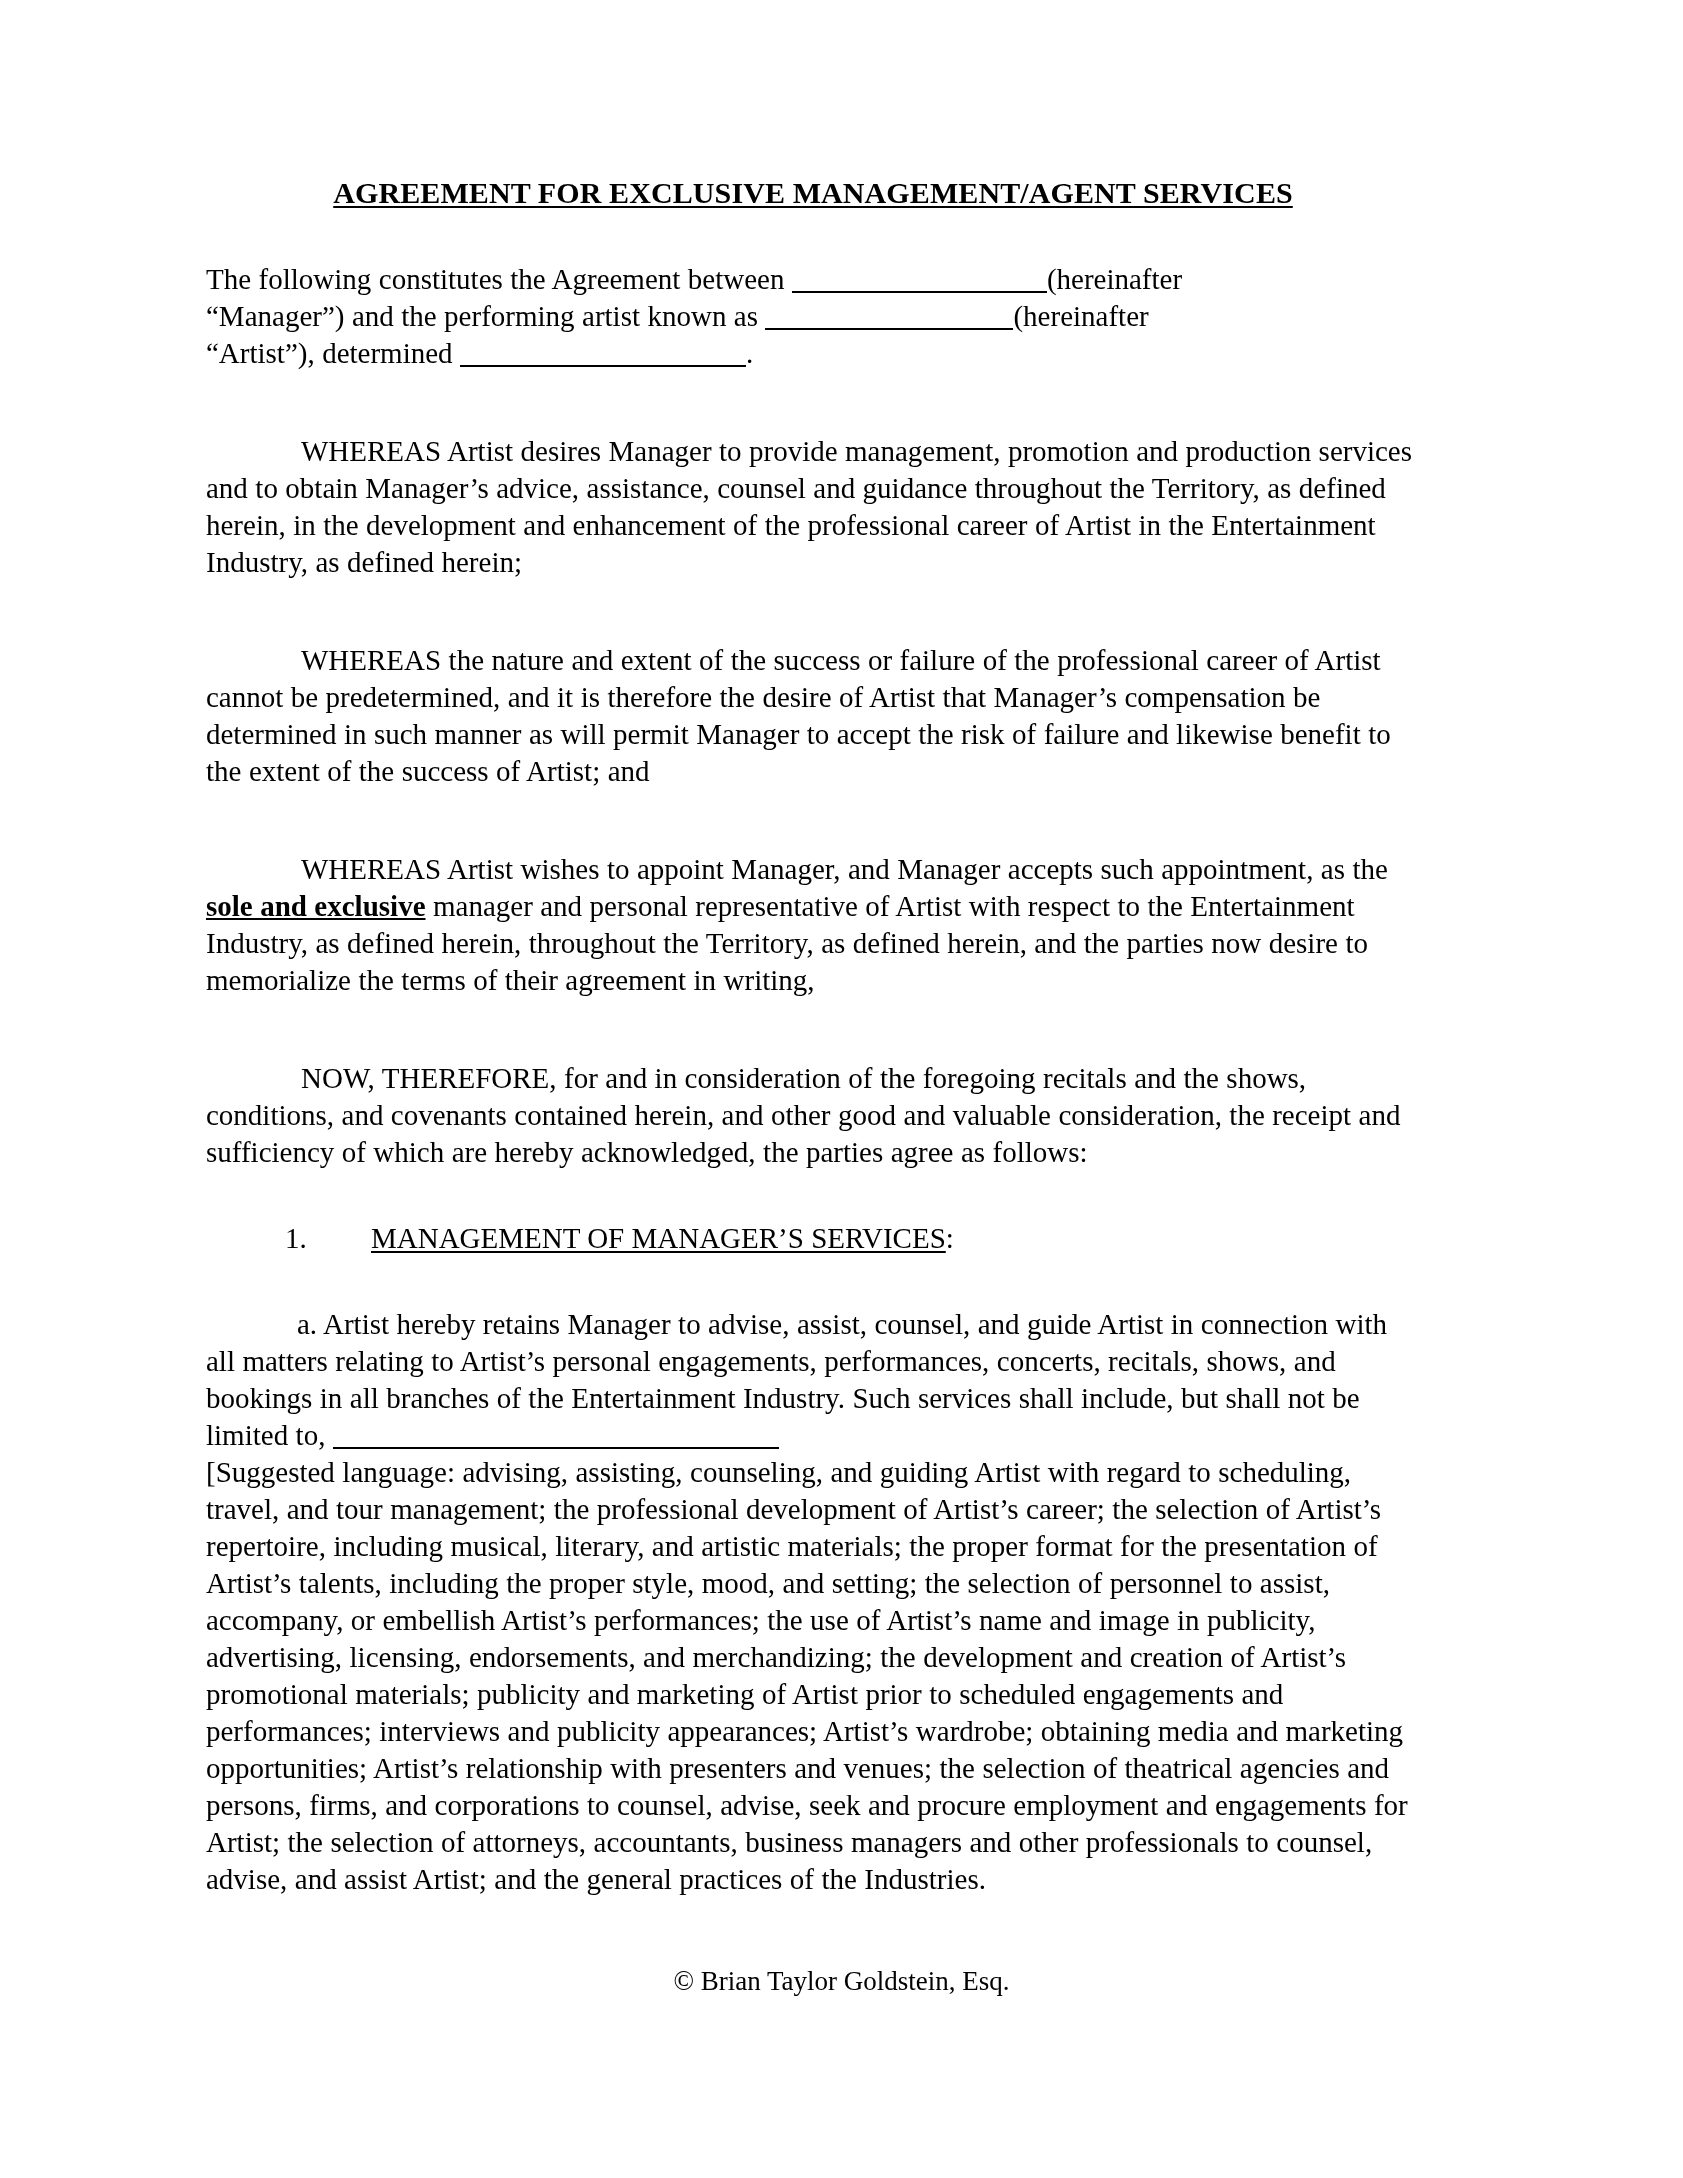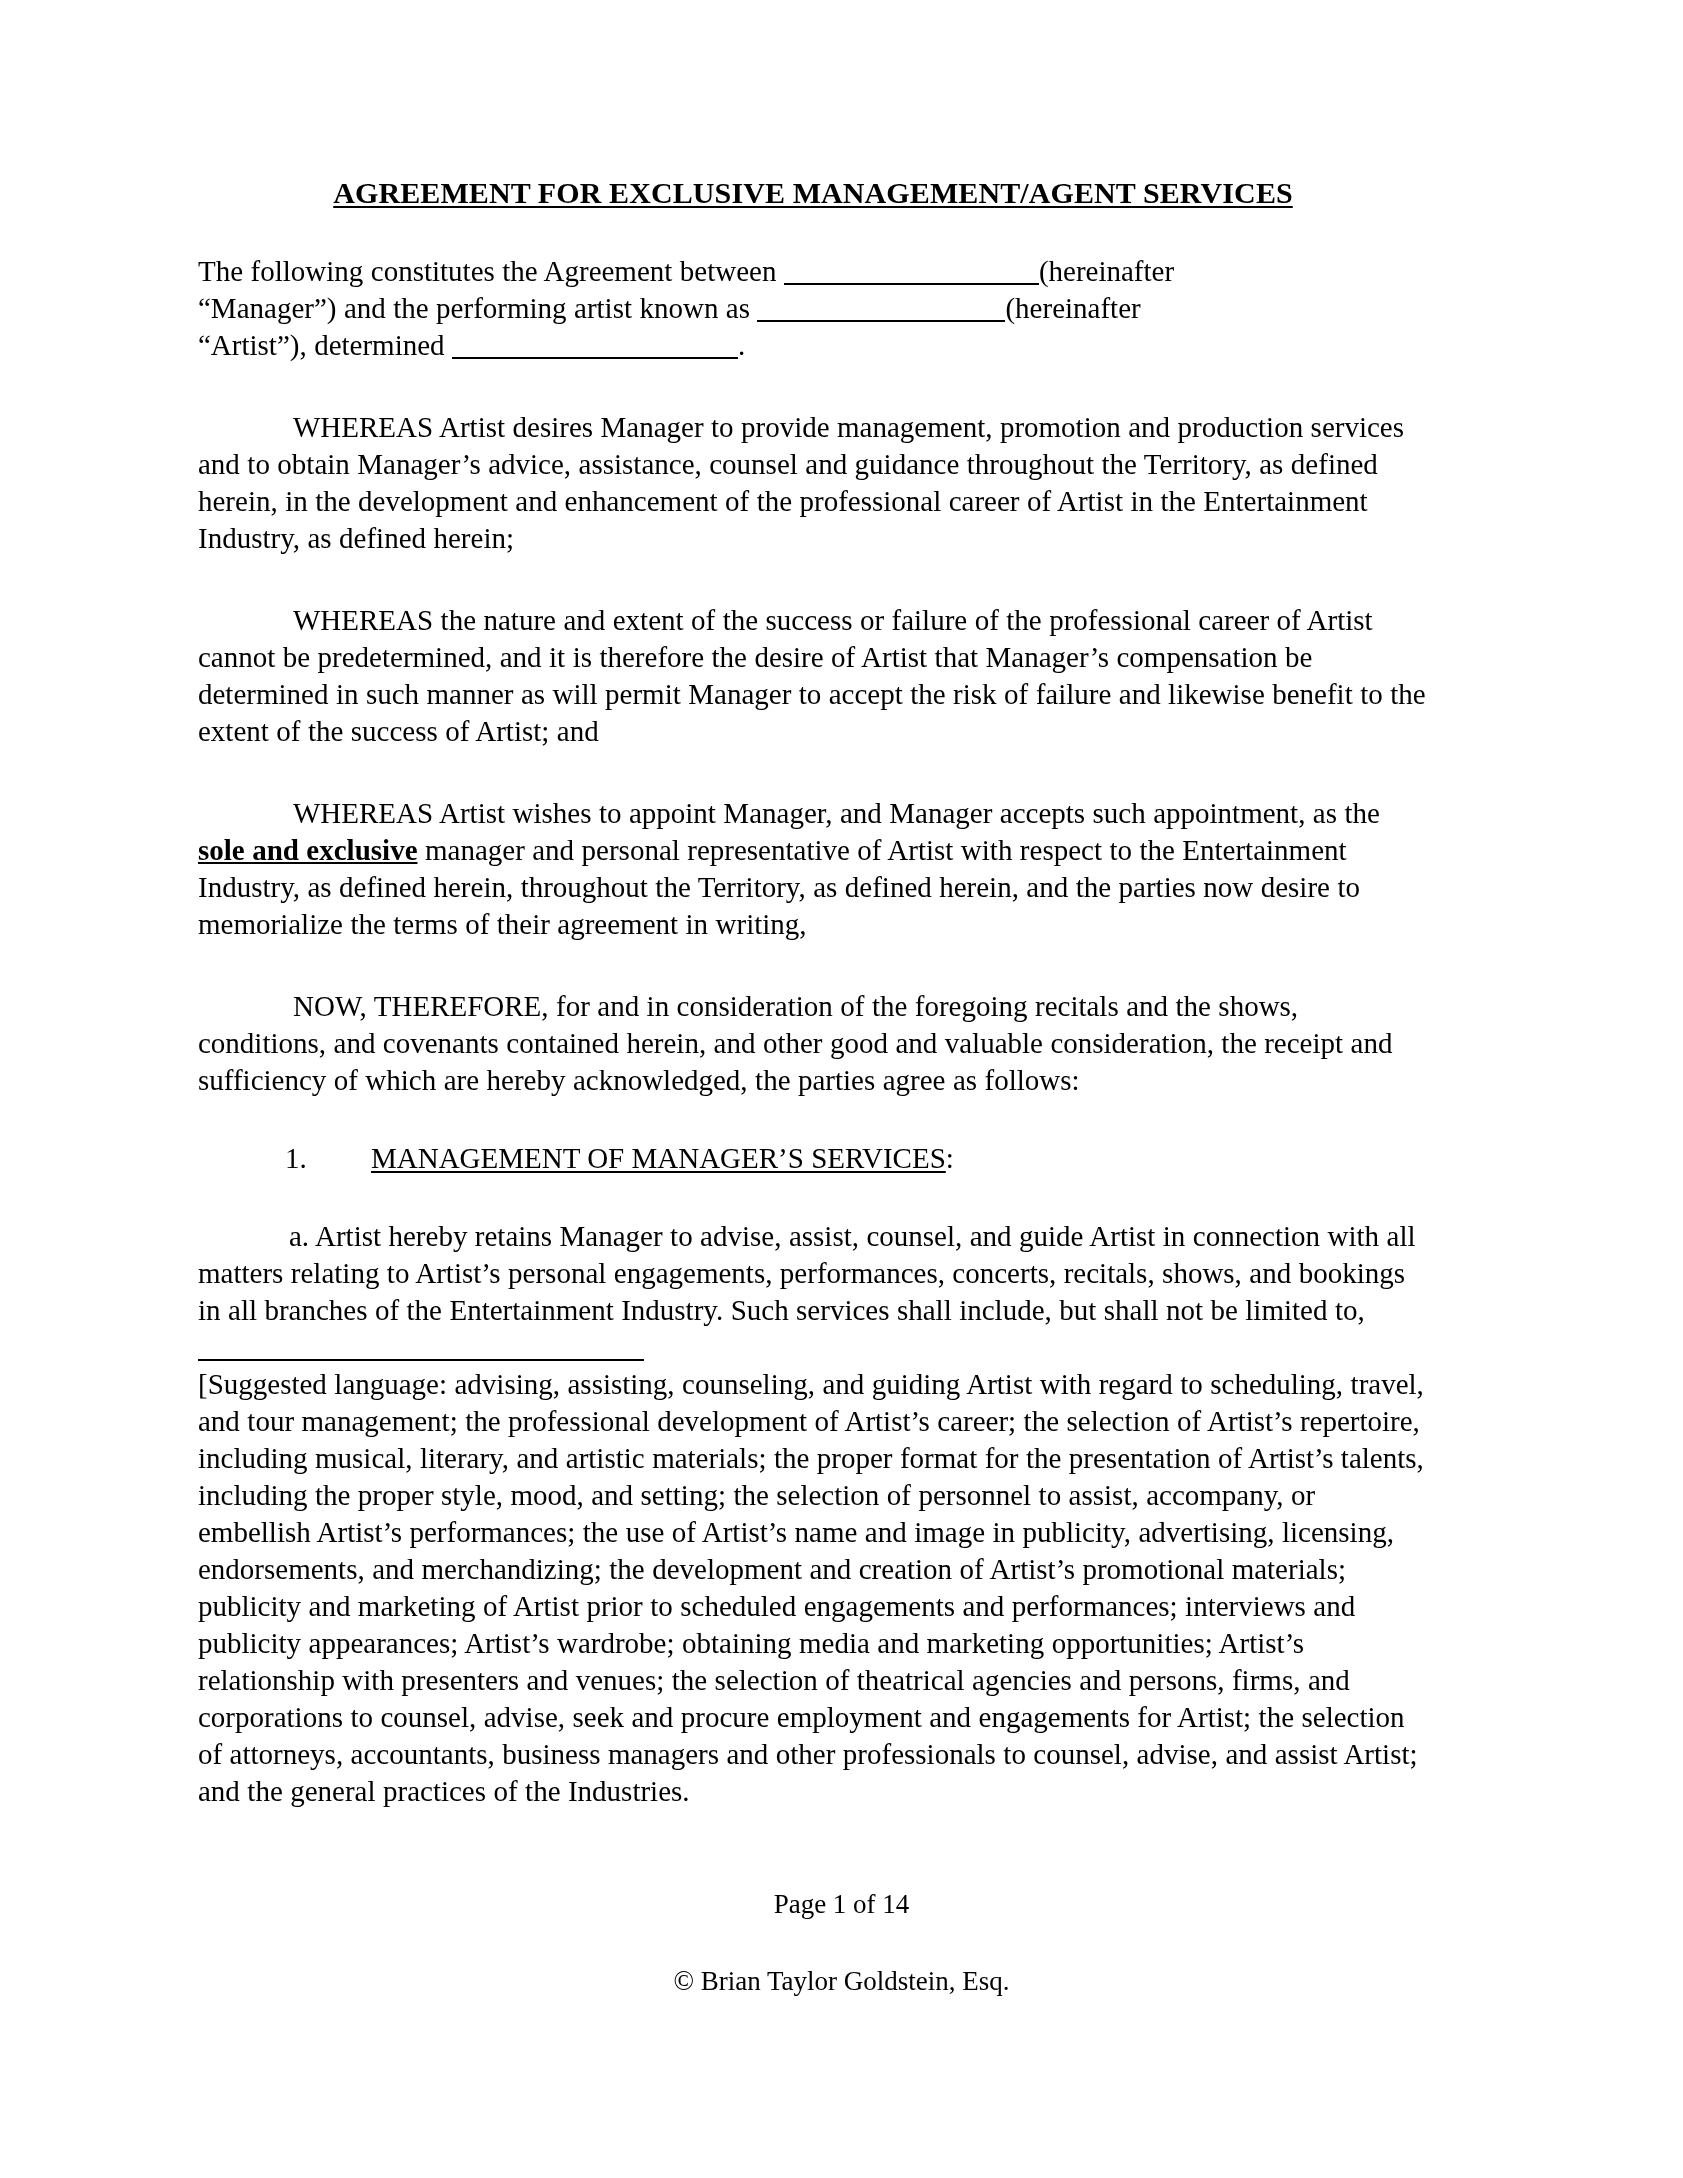--- a/index.html
+++ b/index.html
@@ -44,21 +44,21 @@
   .doc-title .u {
     text-decoration: underline;
     text-underline-offset: 3px;
     text-decoration-thickness: 2px;
   }
 
   
   p.para {
     font-size: 29px;
     line-height: 37px;
-    margin: 4px;
+    margin: 12px;
     text-align: left;
     word-spacing: 0.2px;
   }
   .gap-sm { height: 36px; }
   .gap-md { height: 37px; }
   .indent { display: inline-block; width: 95px; }
   .indent-small { display: inline-block; width: 91px; }
 
   
   .blank {
@@ -137,17 +137,16 @@
     <div class="gap-md"></div>
 
     <p class="section-head"><span class="sec-num">1.</span><span class="ul">MANAGEMENT OF MANAGER’S SERVICES</span><span>:</span></p>
 
     <div class="gap-md"></div>
 
     <p class="para"><span class="indent-small"></span><span>a. Artist hereby retains Manager to advise, assist, counsel, and guide Artist in connection with all matters relating to Artist’s personal engagements, performances, concerts, recitals, shows, and bookings in all branches of the Entertainment Industry. Such services shall include, but shall not be limited to, </span><span class="blank blank-d"></span><br><span>[Suggested language: advising, assisting, counseling, and guiding Artist with regard to scheduling, travel, and tour management; the professional development of Artist’s career; the selection of Artist’s repertoire, including musical, literary, and artistic materials; the proper format for the presentation of Artist’s talents, including the proper style, mood, and setting; the selection of personnel to assist, accompany, or embellish Artist’s performances; the use of Artist’s name and image in publicity, advertising, licensing, endorsements, and merchandizing; the development and creation of Artist’s promotional materials; publicity and marketing of Artist prior to scheduled engagements and performances; interviews and publicity appearances; Artist’s wardrobe; obtaining media and marketing opportunities; Artist’s relationship with presenters and venues; the selection of theatrical agencies and persons, firms, and corporations to counsel, advise, seek and procure employment and engagements for Artist; the selection of attorneys, accountants, business managers and other professionals to counsel, advise, and assist Artist; and the general practices of the Industries.</span></p>
 
   </div>
 
-  <div class="footer page-num"><span>Page 1 of 14</span></div>
   <div class="footer copyright"><span>© Brian Taylor Goldstein, Esq.</span></div>
 
 </div>
 
 
 </body></html>

